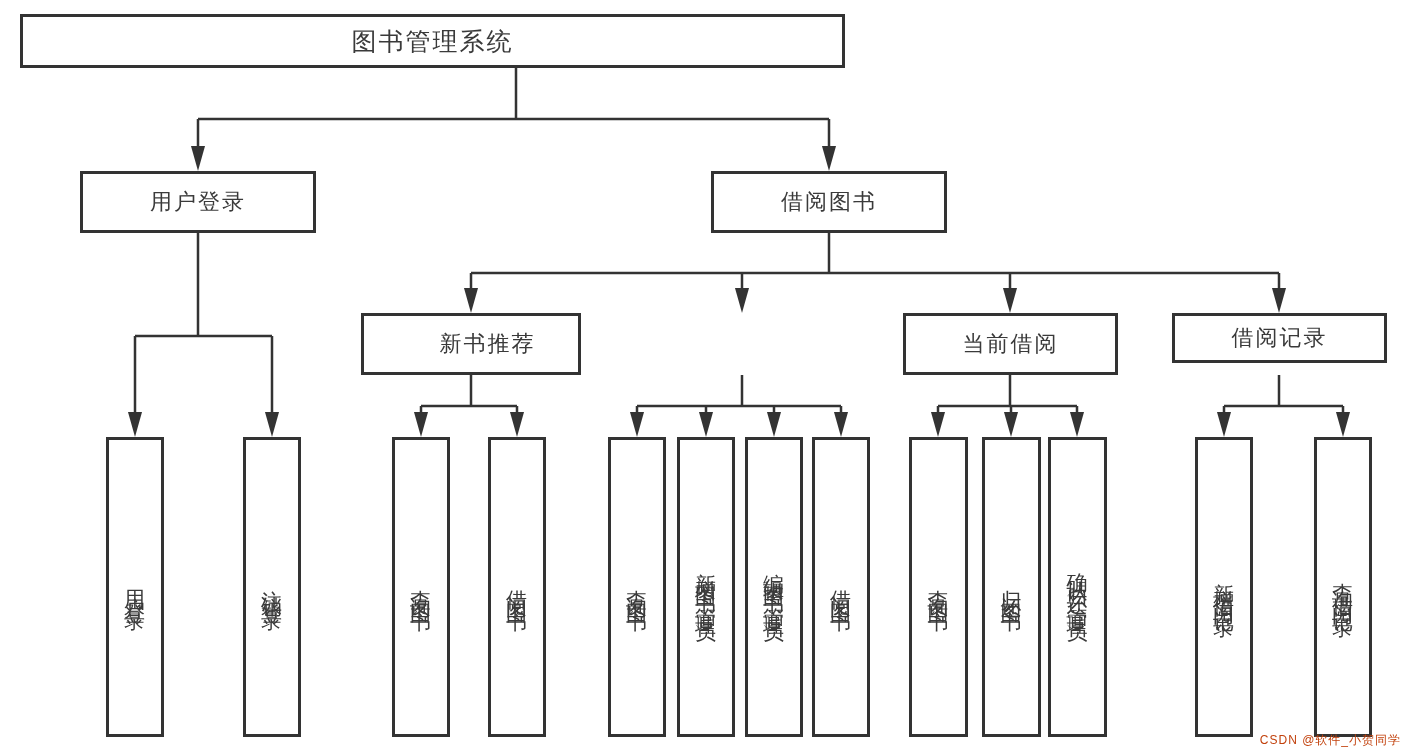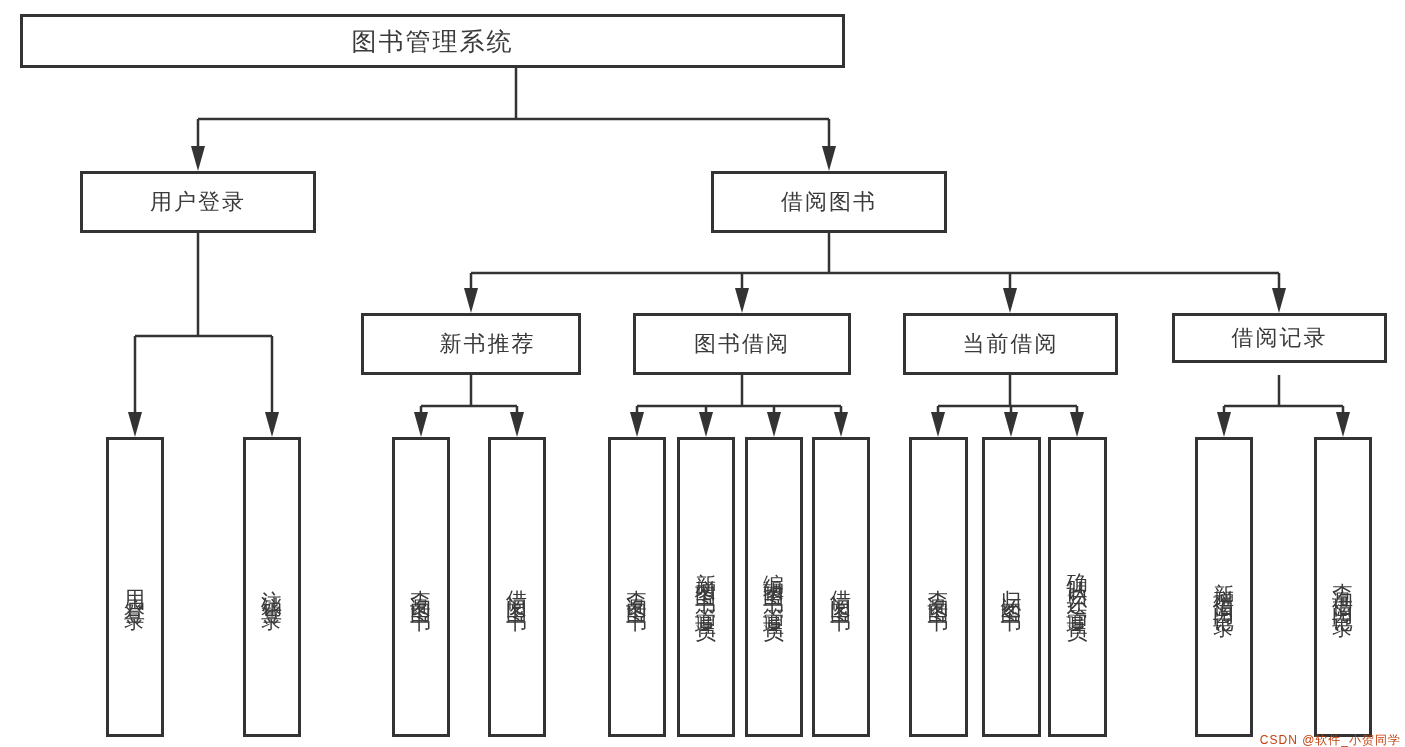--- a/index.html
+++ b/index.html
@@ -113,21 +113,20 @@
     <polygon points="1217,412 1231,412 1224,437"></polygon>
     <polygon points="1336,412 1350,412 1343,437"></polygon>
   </svg>
 
   <div class="box h-box root-box">图书管理系统</div>
 
   <div class="box h-box" style="left:80px; top:171px; width:236px; height:62px;">用户登录</div>
   <div class="box h-box" style="left:711px; top:171px; width:236px; height:62px;">借阅图书</div>
 
   <div class="box h-box" style="left:361px; top:313px; width:220px; height:62px;padding-left:33px;">新书推荐</div>
-  <div class="box h-box" style="left:633px; top:313px; width:218px; height:62px;">图书借阅</div>
   <div class="box h-box" style="left:903px; top:313px; width:215px; height:62px;">当前借阅</div>
   <div class="box h-box" style="left:1172px; top:313px; width:215px; height:50px;">借阅记录</div>
 
   <div class="box leaf-box" style="left:106px; width:58px;">用户登录</div>
   <div class="box leaf-box" style="left:243px; width:58px;">注销登录</div>
 
   <div class="box leaf-box" style="left:392px; width:58px;">查询图书</div>
   <div class="box leaf-box" style="left:488px; width:58px;">借阅图书</div>
 
   <div class="box leaf-box" style="left:608px; width:58px;">查询图书</div>

